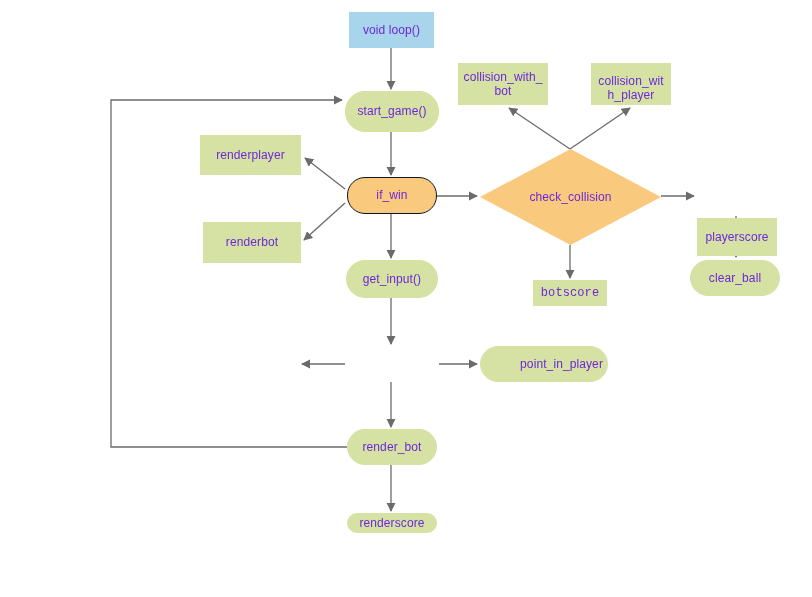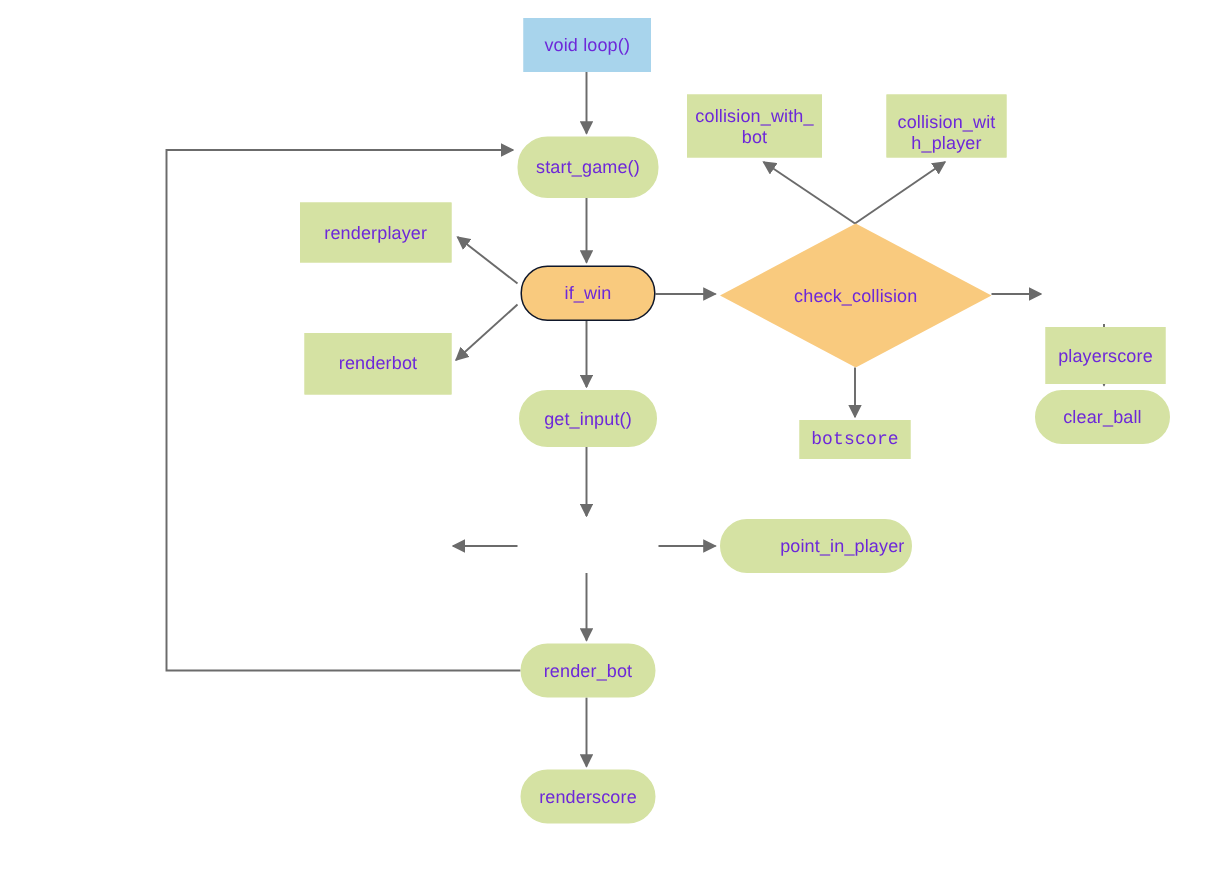--- a/index.html
+++ b/index.html
@@ -179,17 +179,17 @@
 
 
   <div class="node round" style="left:480px; top:346px; width:128px; height:36px;justify-content:flex-end;">
     <span>point_in_player</span>
   </div>
 
   <div class="node round" style="left:347px; top:429px; width:90px; height:36px;">
     <span>render_bot</span>
   </div>
 
-  <div class="node round" style="left:347px; top:513px; width:90px; height:36px;">
+  <div class="node round" style="left:347px; top:513px; width:90px; height:20px;">
     <span>renderscore</span>
   </div>
 
 </div>
 
 </body></html>

